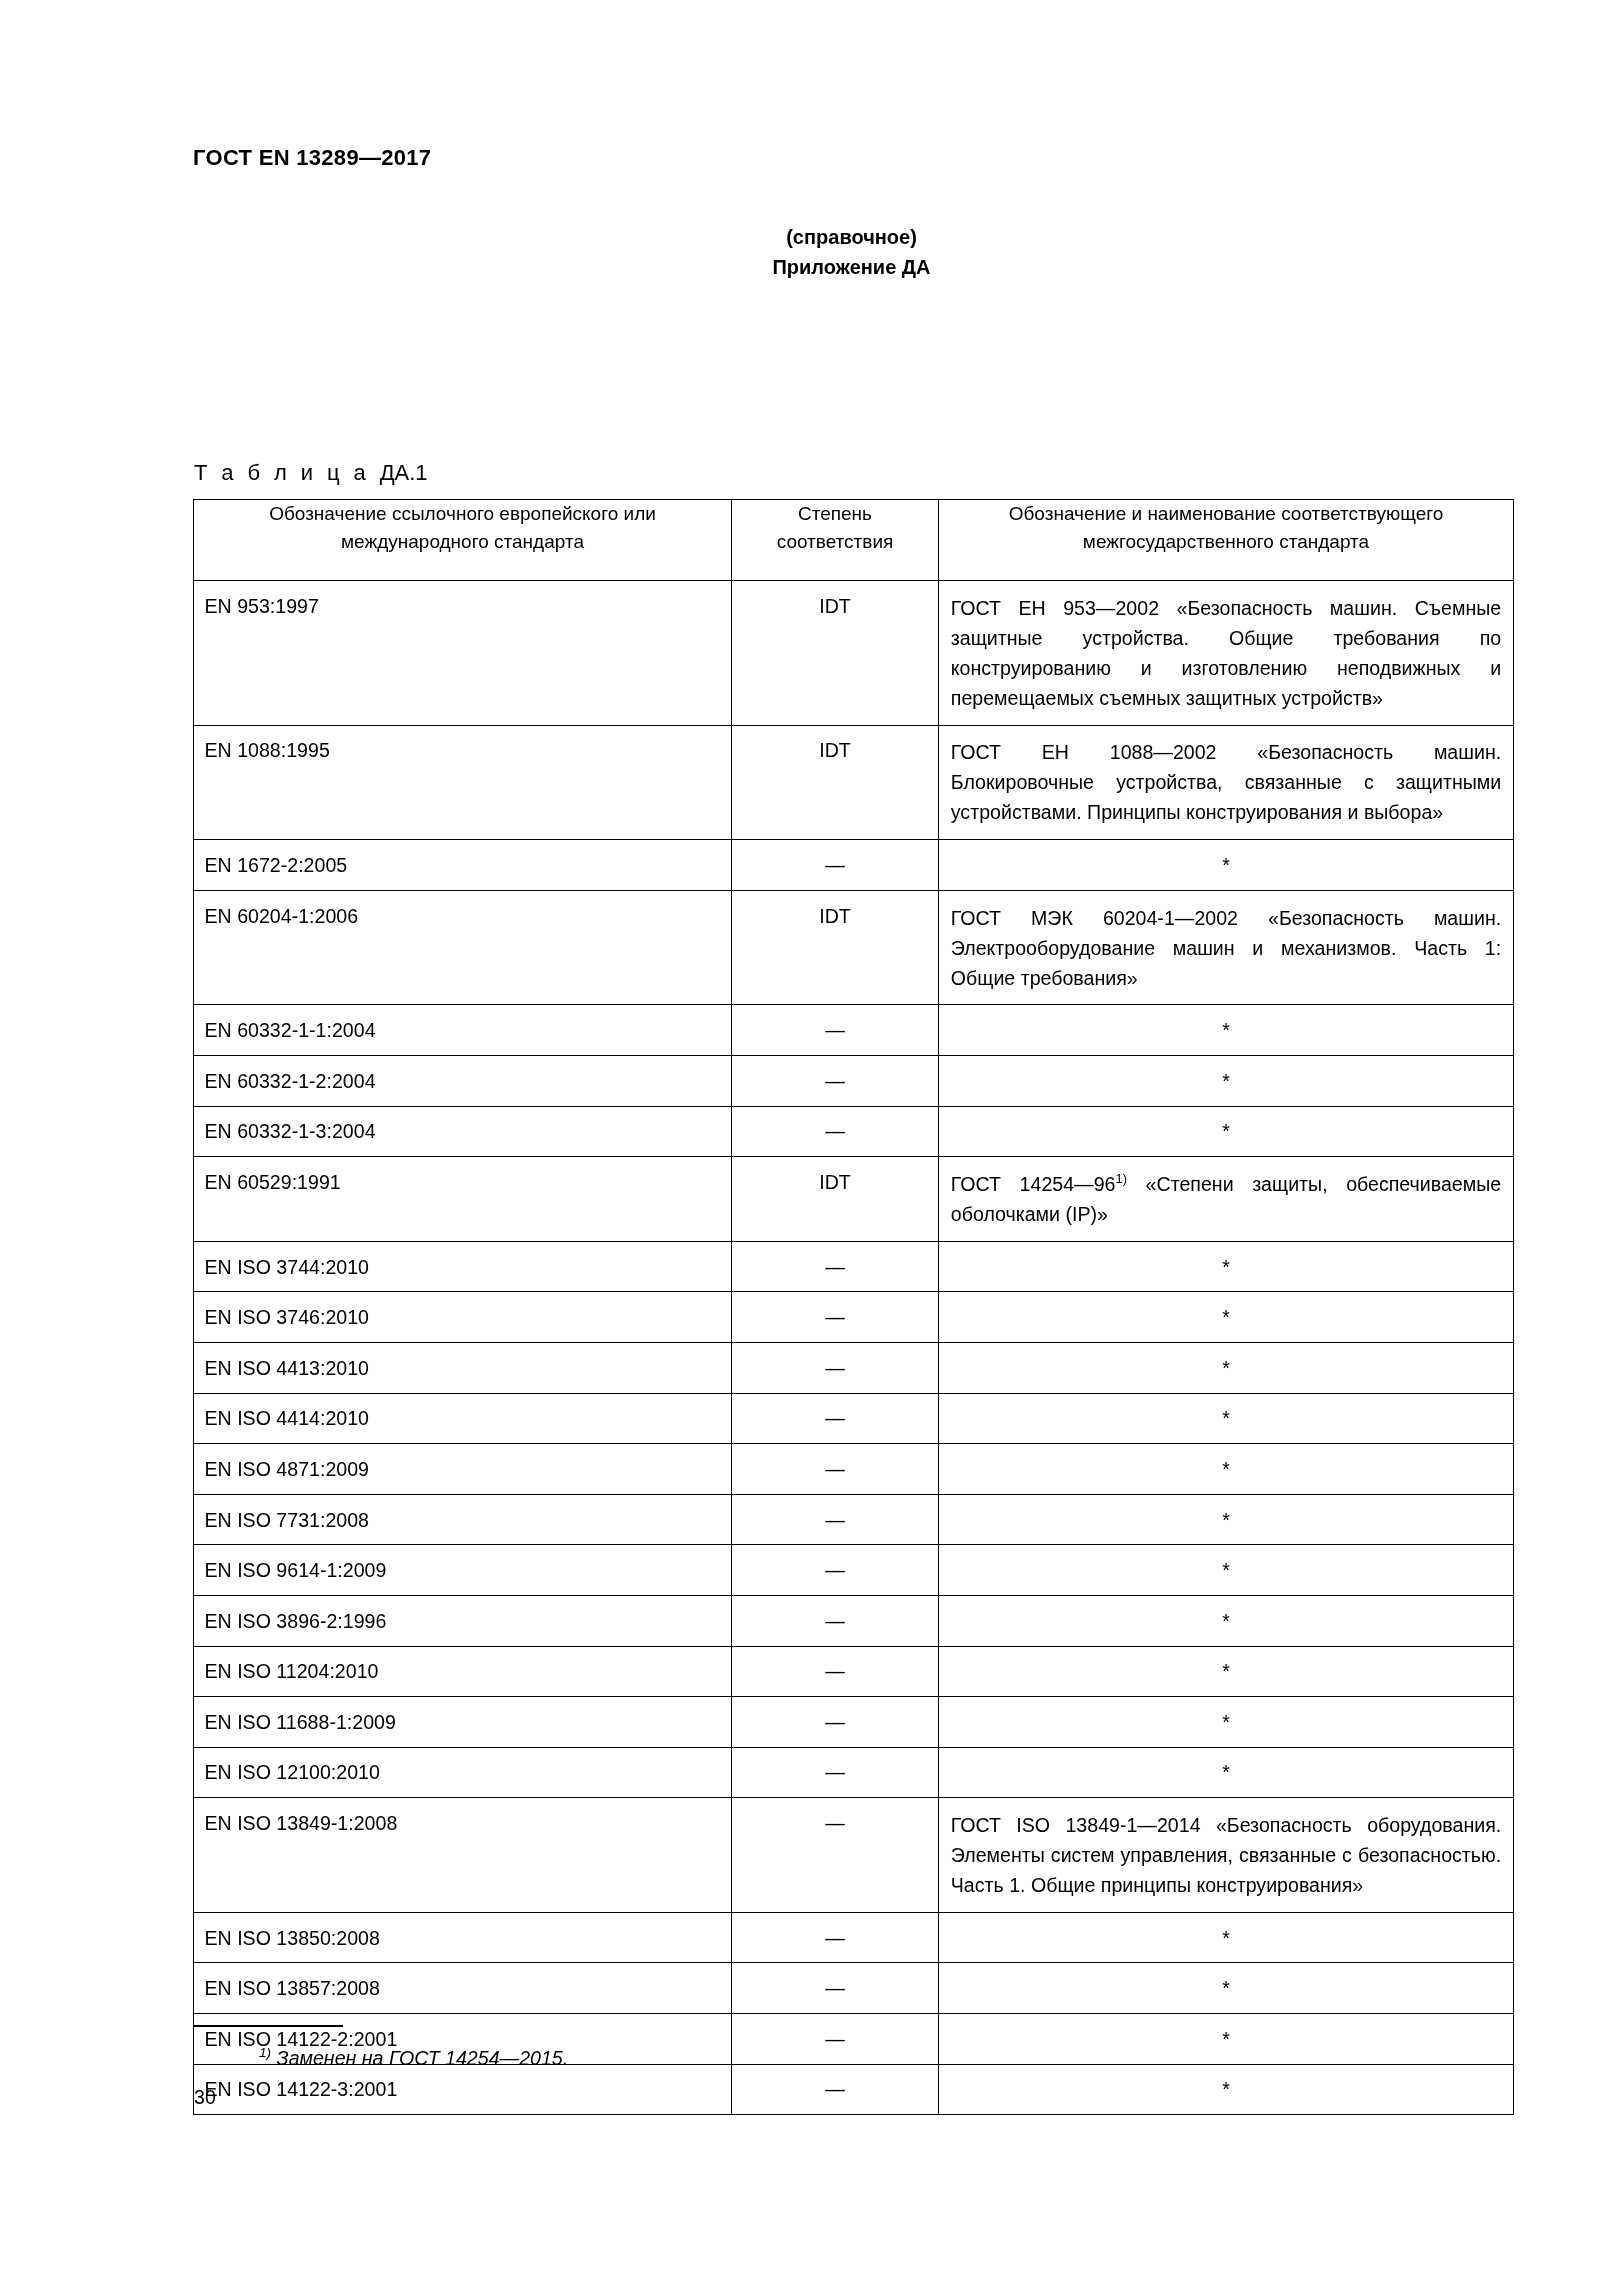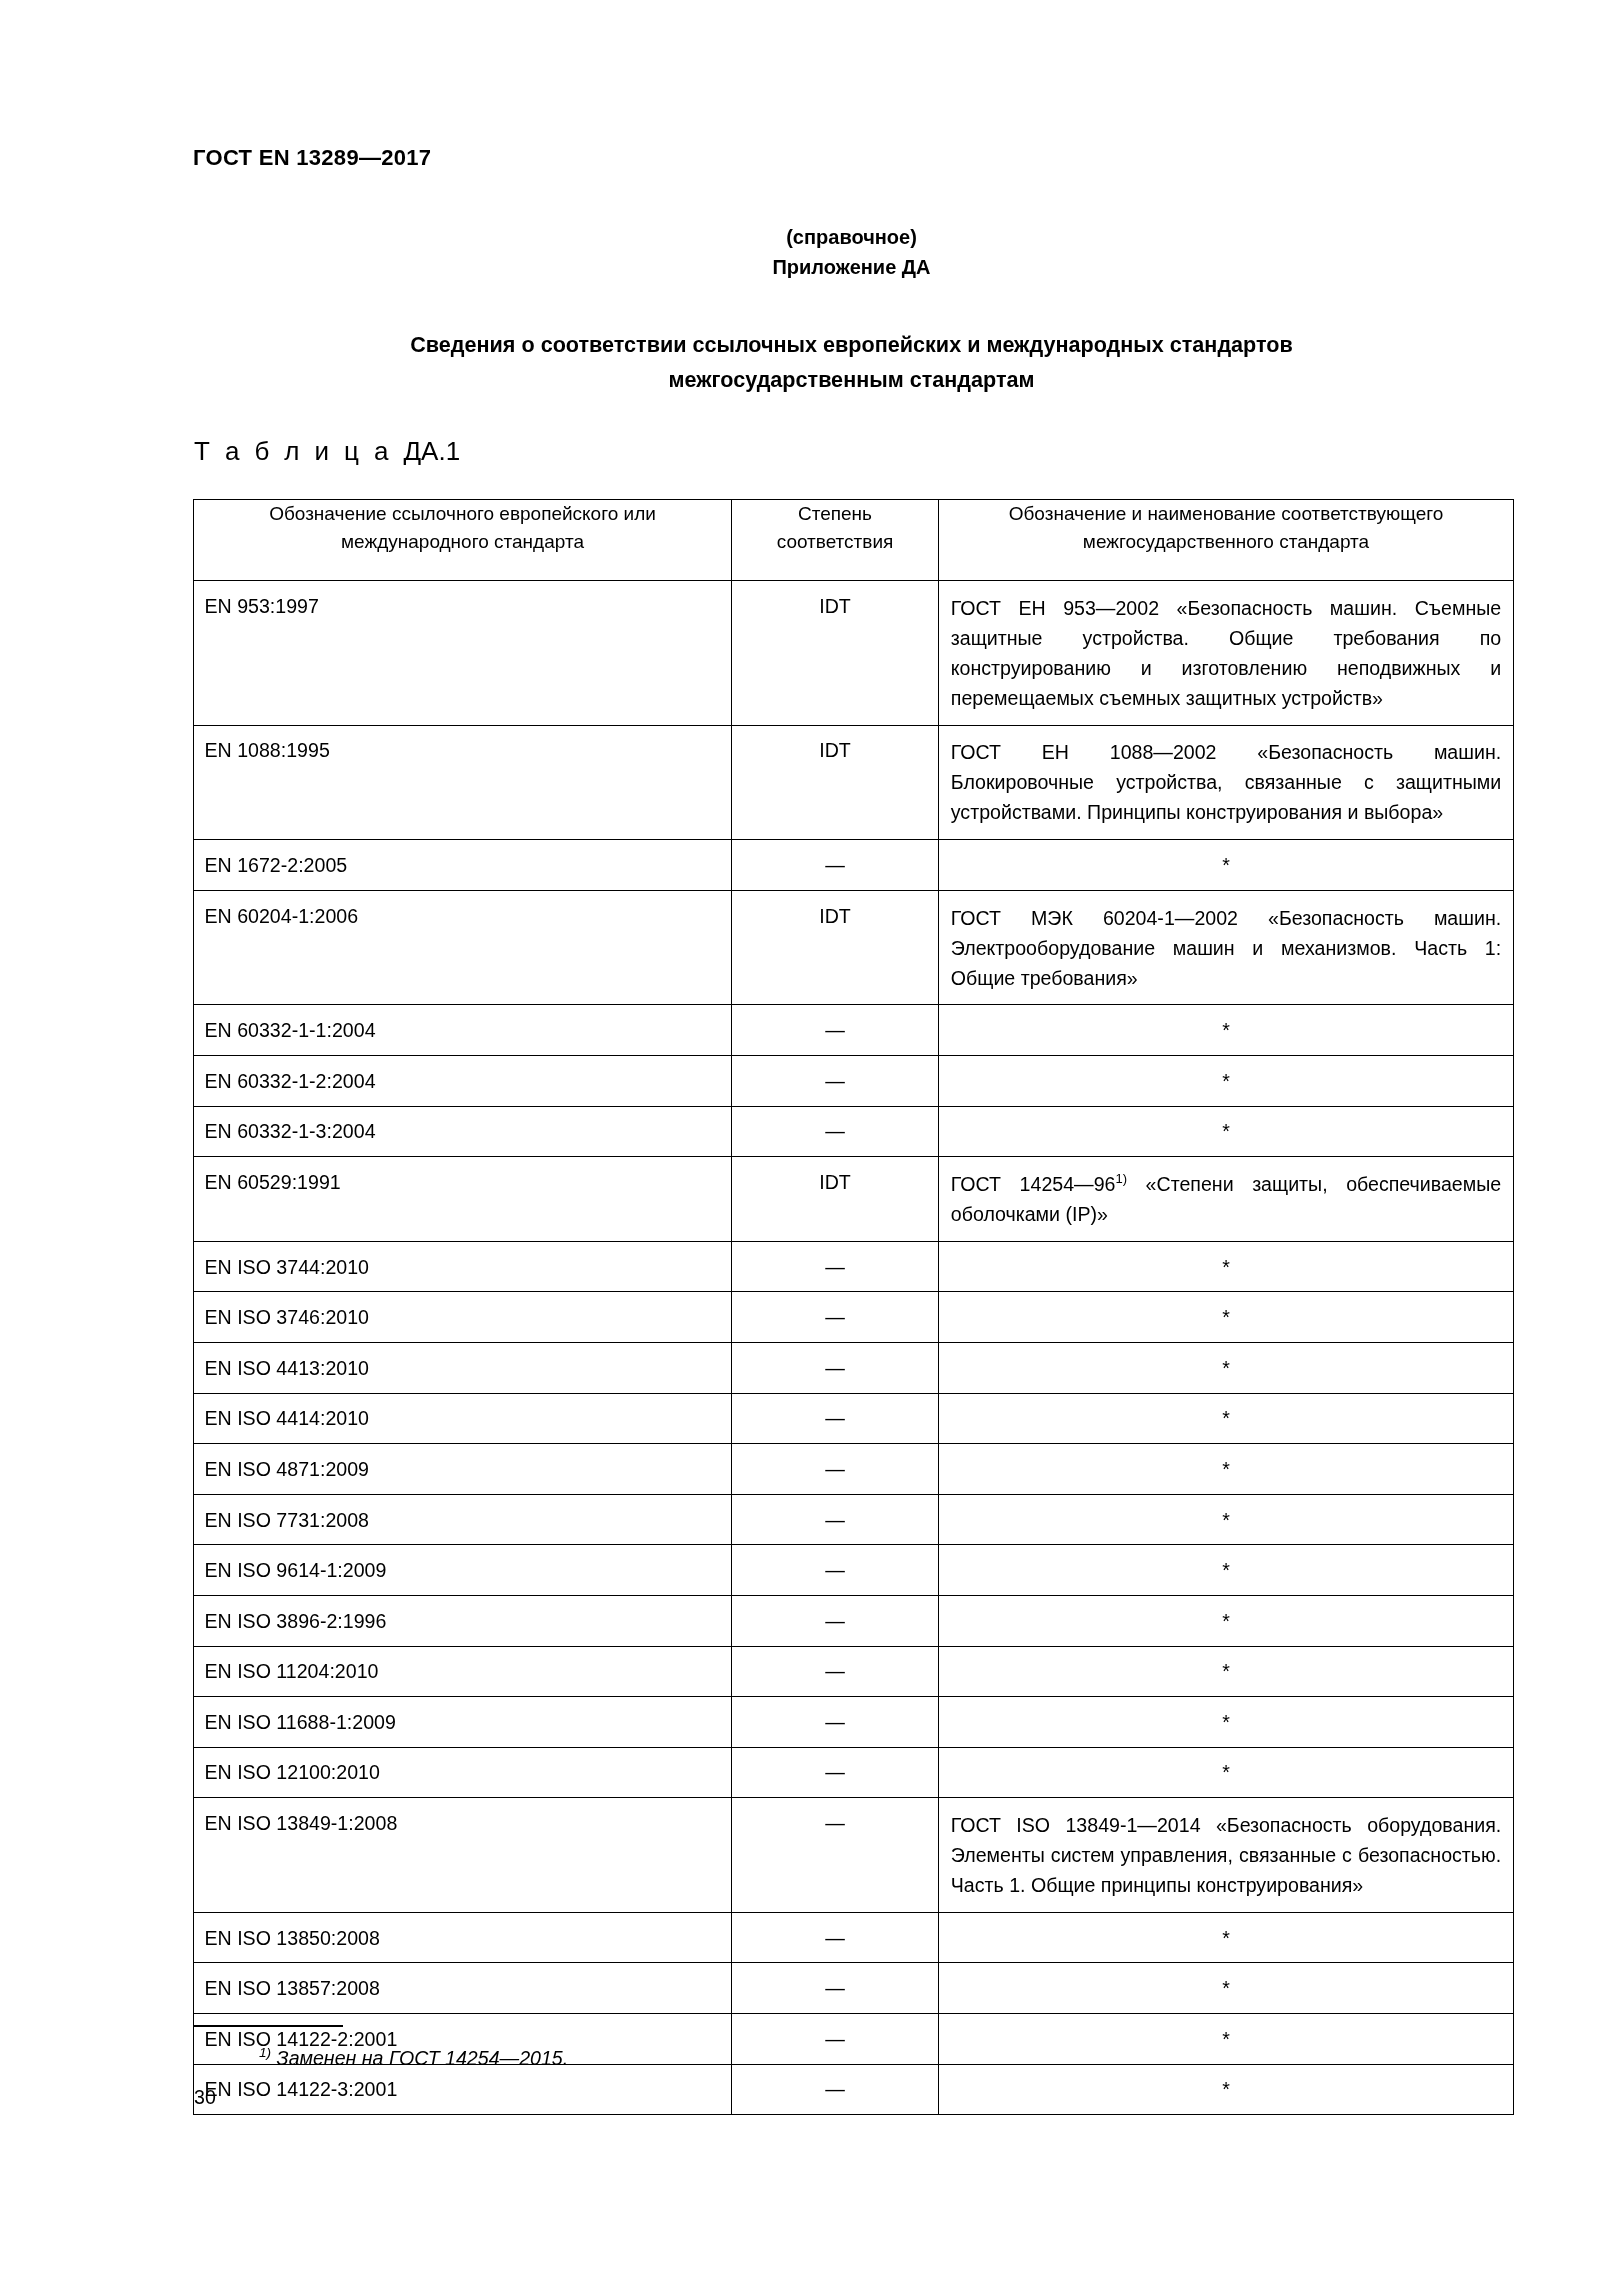--- a/index.html
+++ b/index.html
@@ -56,22 +56,22 @@
     text-align: center;
     font-size: 21.6px;
     font-weight: bold;
     line-height: 35px;
   }
 
   
   .table-caption {
     position: absolute;
     left: 194px;
-    top: 436px;
-    font-size: 26px;
+    top: 460px;
+    font-size: 22px;
     white-space: nowrap;
   }
   .table-caption .sp {
     letter-spacing: 3.9px;
   }
 
   
   table.da-table {
     position: absolute;
     left: 193px;
@@ -181,24 +181,20 @@
 
 <div class="page">
 
   <div class="doc-header">ГОСТ EN 13289—2017</div>
 
   <div class="annex-block">
     <div class="annex-line">(справочное)</div>
     <div class="annex-line">Приложение ДА</div>
   </div>
 
-  <div class="annex-title">
-    <div>Сведения о соответствии ссылочных европейских и международных стандартов</div>
-    <div>межгосударственным стандартам</div>
-  </div>
 
   <div class="table-caption">
     <span class="sp">Т а б л и ц а </span><span>ДА.1</span>
   </div>
 
   <table class="da-table">
     <thead>
       <tr>
         <td class="col-a">
           <div class="hd-text">Обозначение ссылочного европейского или международного стандарта</div>

